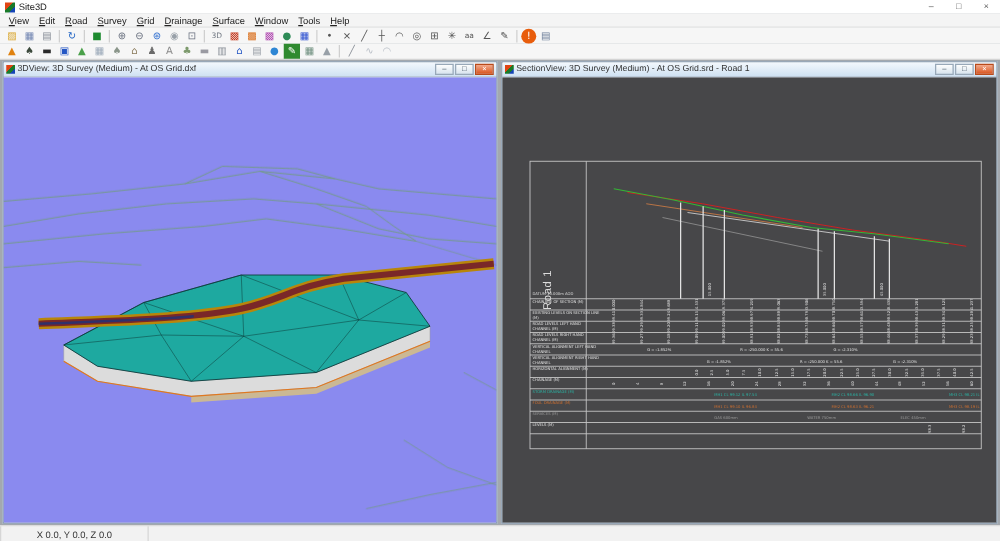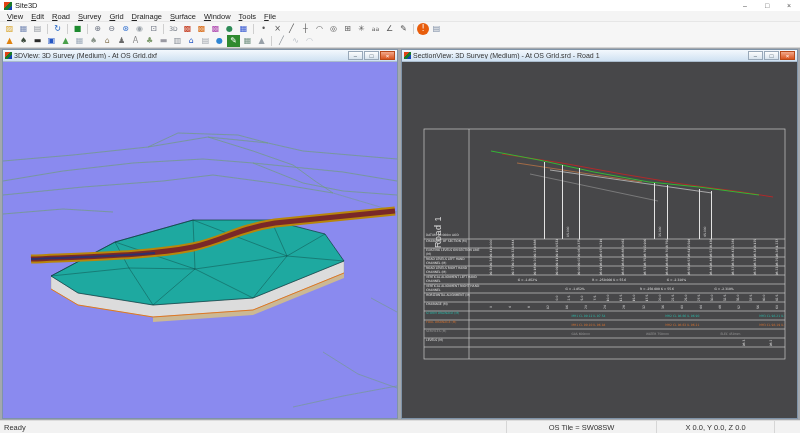--- a/index.html
+++ b/index.html
@@ -75,21 +75,21 @@
 <div class="menubar" id="menubar">
     <span class="menu-item">View</span>
     <span class="menu-item">Edit</span>
     <span class="menu-item">Road</span>
     <span class="menu-item">Survey</span>
     <span class="menu-item">Grid</span>
     <span class="menu-item">Drainage</span>
     <span class="menu-item">Surface</span>
     <span class="menu-item">Window</span>
     <span class="menu-item">Tools</span>
-    <span class="menu-item">File</span>
+    <span class="menu-item">Help</span>
   </div>
 
 <div class="toolbar" id="tb1">
     <button class="tb" style="color: rgb(217, 166, 46);">▨</button>
     <button class="tb" style="color: rgb(114, 134, 178);">▦</button>
     <button class="tb" style="color: rgb(138, 144, 153);">▤</button>
     <span class="tsep"></span>
     <button class="tb" style="color: rgb(31, 99, 196);">↻</button>
     <span class="tsep"></span>
     <button class="tb" style="color: rgb(29, 138, 47);">■</button>
@@ -396,17 +396,15 @@
             <span class="slabel" style="color: rgb(224, 224, 224);">LEVELS (m)</span>
             <span class="sval v" style="left: 342.24px; color: rgb(224, 224, 224);">98.3</span>
             <span class="sval v" style="left: 369.06px; color: rgb(224, 224, 224);">98.2</span>
           </div>
         </div>
     </div>
   </div>
 </div>
 
 <div class="status">
-  <span class="ready">Ready</span>
-  <span class="spanel" id="sp1">OS Tile = SW08SW</span>
   <span class="spanel" id="sp2">X 0.0, Y 0.0, Z 0.0</span>
   <span class="spanel" id="sp3"></span>
 </div>
 
 </body></html>

